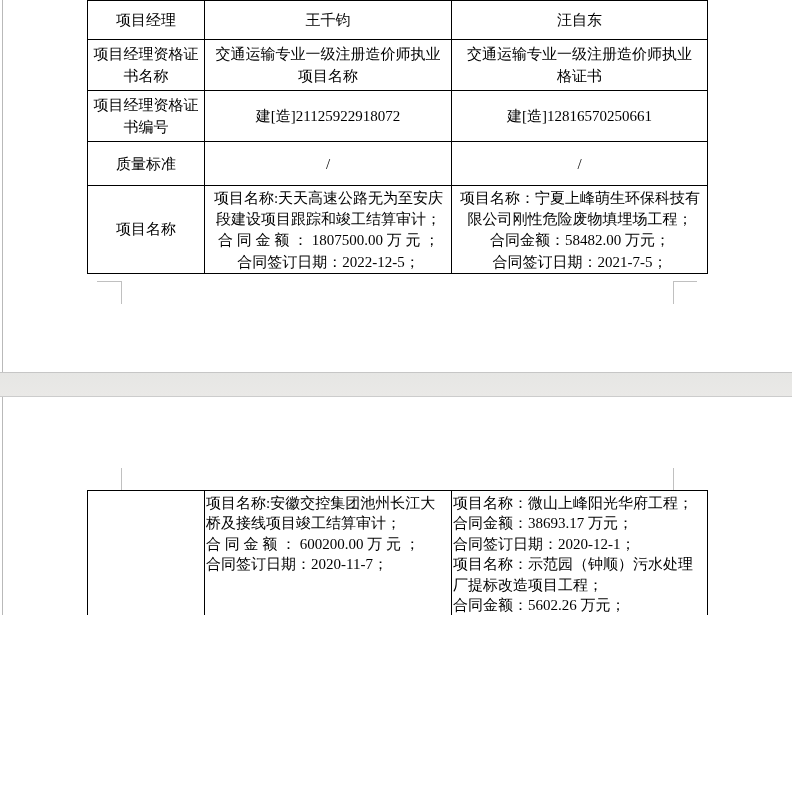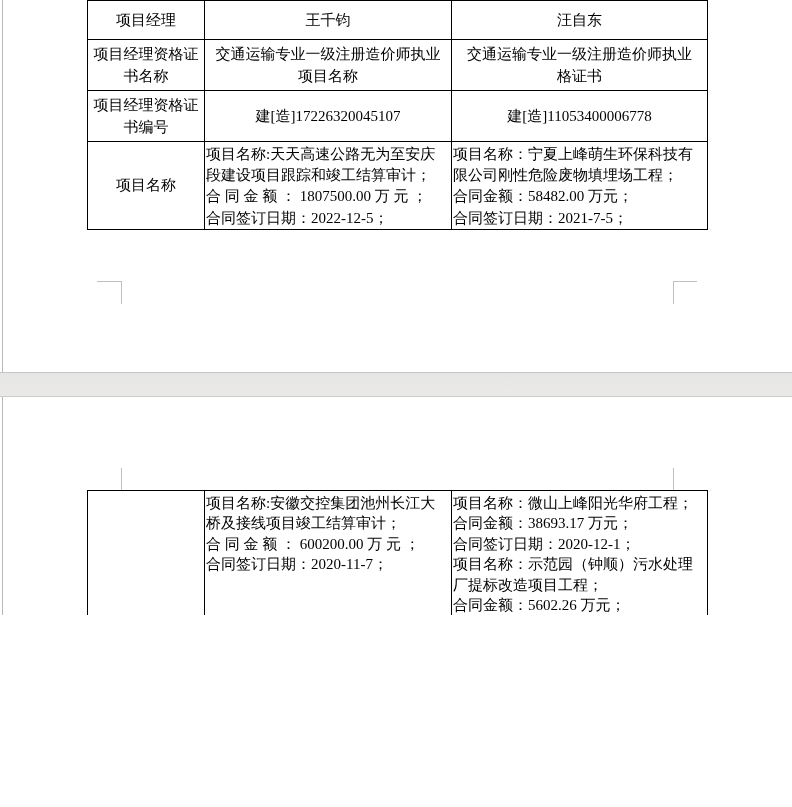--- a/index.html
+++ b/index.html
@@ -26,21 +26,21 @@
   .mark { position:absolute; background:#c0c0c0; z-index:3; }
 
   
   .doc-table {
     position:absolute; border-collapse:collapse; table-layout:fixed;
     z-index:4; font-size:15px; background:transparent;
   }
   .doc-table td { border:1.4px solid #000; padding:0; overflow:hidden; background:#fff; }
   td.hd { text-align:center; vertical-align:middle; line-height:22px; white-space:pre; }
   td.ct { text-align:left; vertical-align:top; white-space:pre; padding:2px 0 0 1px; }
-  #table-1 td.ct { line-height:21.2px; }
+  #table-1 td.ct { line-height:21.2px;text-align:center; }
   #table-2 td.ct { line-height:20.4px; }
   #table-1 tr.r1 { height:39px; }
   #table-1 tr.r2 { height:51px; }
   #table-1 tr.r3 { height:51px; }
   #table-1 tr.r4 { height:44px; }
   #table-1 tr.r5 { height:86px; }
   #table-2 tr.r1 { height:309px; }
   #table-2 tr.r2 { height:55px; }
   col.c1 { width:117px; } col.c2 { width:247px; } col.c3 { width:256px; }
 </style>
@@ -79,22 +79,27 @@
       <td class="hd">项目经理资格证
 书名称</td>
       <td class="hd">交通运输专业一级注册造价师执业
 项目名称</td>
       <td class="hd">交通运输专业一级注册造价师执业
 格证书</td>
     </tr>
     <tr class="r3">
       <td class="hd">项目经理资格证
 书编号</td>
-      <td class="hd">建[造]17226320045107</td>
-      <td class="hd">建[造]11053400006778</td>
+      <td class="hd">建[造]21125922918072</td>
+      <td class="hd">建[造]12816570250661</td>
+    </tr>
+    <tr class="r4">
+      <td class="hd">质量标准</td>
+      <td class="hd">/</td>
+      <td class="hd">/</td>
     </tr>
     <tr class="r5">
       <td class="hd">项目名称</td>
       <td class="ct">项目名称:天天高速公路无为至安庆
 段建设项目跟踪和竣工结算审计；
 合 同 金 额 ： 1807500.00 万 元 ；
 合同签订日期：2022-12-5；</td>
       <td class="ct">项目名称：宁夏上峰萌生环保科技有
 限公司刚性危险废物填埋场工程；
 合同金额：58482.00 万元；

